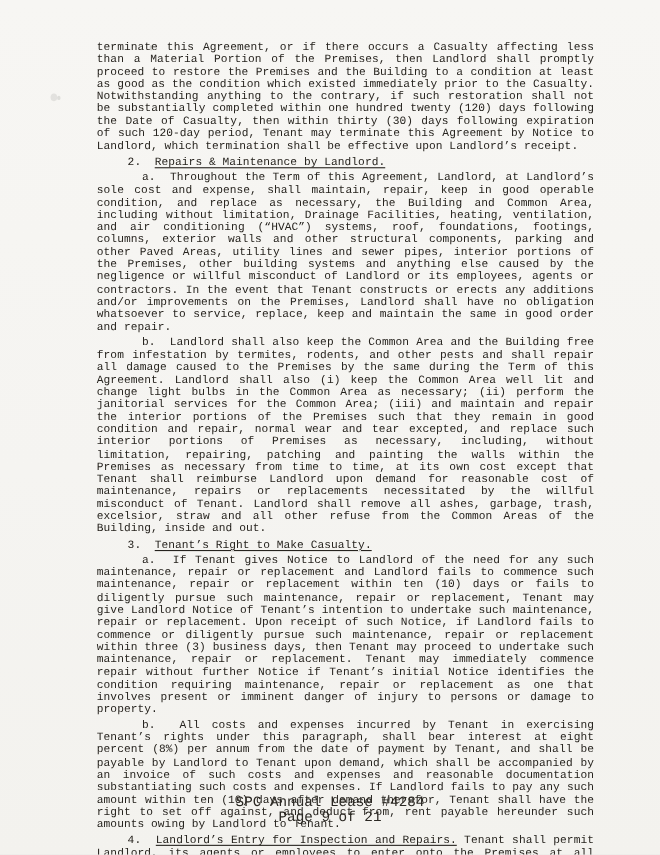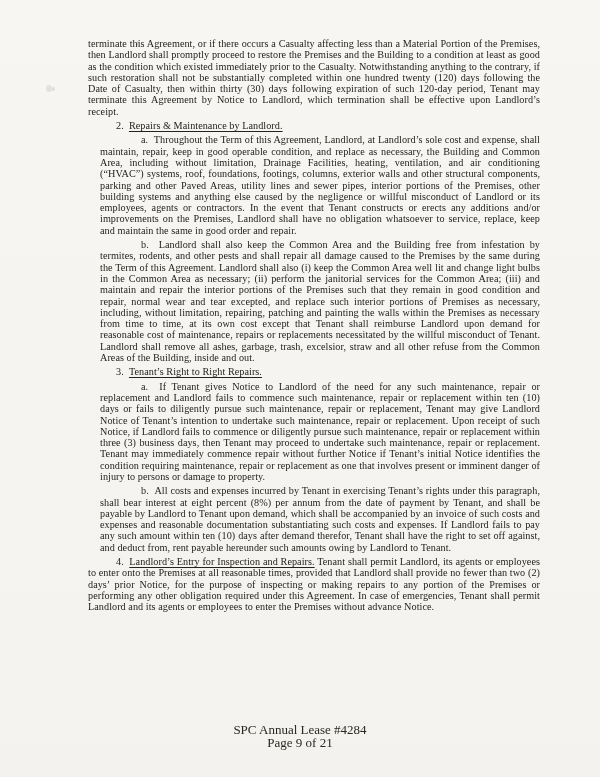--- a/index.html
+++ b/index.html
@@ -2,32 +2,32 @@
 <html><head>
 <meta charset="utf-8">
 <style>
   html,body{margin:0;padding:0;background:#e9e8e5;}
   .page{
     position:relative;
     width:600px;height:777px;
     margin:0 auto;
     background:linear-gradient(180deg,#f7f6f3 0%,#f5f4f1 55%,#f3f2ee 100%);
     color:#26231e;
-    font-family:Liberation Serif, serif;
+    font-family:Liberation Mono, monospace;
     overflow:hidden;
   }
   .content{
     position:absolute;left:88px;top:38px;width:452px;
     font-size:10.2px;line-height:11.3px;
     text-align:justify;
     letter-spacing:.05px;
   }
   .content p{margin:0 0 3px 0;padding:0;}
   p.body{text-indent:0;}
-  p.sub{text-indent:41px;margin-left:12px;}
+  p.sub{text-indent:41px;}
   p.heading{text-indent:28px;text-align:left;}
   p.heading-run-in{text-indent:28px;}
   .u{text-decoration:underline;text-underline-offset:1.5px;}
   .footer{
     position:absolute;left:0;top:723px;width:600px;
     text-align:center;font-size:13px;line-height:13px;color:#2b2823;
   }
   
   .artifact{position:absolute;background:#8a8a85;border-radius:50%;}
   .a1{left:136px;top:41px;width:3px;height:5px;opacity:.35;}
@@ -40,21 +40,21 @@
 <div class="page">
   <div class="artifact a1"></div>
   <div class="artifact a2"></div>
   <div class="artifact a3"></div>
 
   <div class="content">
       <p class="body">terminate this Agreement, or if there occurs a Casualty affecting less than a Material Portion of the Premises, then Landlord shall promptly proceed to restore the Premises and the Building to a condition at least as good as the condition which existed immediately prior to the Casualty. Notwithstanding anything to the contrary, if such restoration shall not be substantially completed within one hundred twenty (120) days following the Date of Casualty, then within thirty (30) days following expiration of such 120-day period, Tenant may terminate this Agreement by Notice to Landlord, which termination shall be effective upon Landlord’s receipt.</p>
       <p class="heading">2.&nbsp;&nbsp;<span class="u">Repairs &amp; Maintenance by Landlord.</span></p>
       <p class="sub">a.&nbsp;&nbsp;Throughout the Term of this Agreement, Landlord, at Landlord’s sole cost and expense, shall maintain, repair, keep in good operable condition, and replace as necessary, the Building and Common Area, including without limitation, Drainage Facilities, heating, ventilation, and air conditioning (“HVAC”) systems, roof, foundations, footings, columns, exterior walls and other structural components, parking and other Paved Areas, utility lines and sewer pipes, interior portions of the Premises, other building systems and anything else caused by the negligence or willful misconduct of Landlord or its employees, agents or contractors.  In the event that Tenant constructs or erects any additions and/or improvements on the Premises, Landlord shall have no obligation whatsoever to service, replace, keep and maintain the same in good order and repair.</p>
       <p class="sub">b.&nbsp;&nbsp;Landlord shall also keep the Common Area and the Building free from infestation by termites, rodents, and other pests and shall repair all damage caused to the Premises by the same during the Term of this Agreement. Landlord shall also (i) keep the Common Area well lit and change light bulbs in the Common Area as necessary; (ii) perform the janitorial services for the Common Area; (iii) and maintain and repair the interior portions of the Premises such that they remain in good condition and repair, normal wear and tear excepted, and replace such interior portions of Premises as necessary, including, without limitation, repairing, patching and painting the walls within the Premises as necessary from time to time, at its own cost except that Tenant shall reimburse Landlord upon demand for reasonable cost of maintenance, repairs or replacements necessitated by the willful misconduct of Tenant. Landlord shall remove all ashes, garbage, trash, excelsior, straw and all other refuse from the Common Areas of the Building, inside and out.</p>
-      <p class="heading">3.&nbsp;&nbsp;<span class="u">Tenant’s Right to Right Repairs.</span></p>
+      <p class="heading">3.&nbsp;&nbsp;<span class="u">Tenant’s Right to Make Casualty.</span></p>
       <p class="sub">a.&nbsp;&nbsp;If Tenant gives Notice to Landlord of the need for any such maintenance, repair or replacement and Landlord fails to commence such maintenance, repair or replacement within ten (10) days or fails to diligently pursue such maintenance, repair or replacement, Tenant may give Landlord Notice of Tenant’s intention to undertake such maintenance, repair or replacement. Upon receipt of such Notice, if Landlord fails to commence or diligently pursue such maintenance, repair or replacement within three (3) business days, then Tenant may proceed to undertake such maintenance, repair or replacement. Tenant may immediately commence repair without further Notice if Tenant’s initial Notice identifies the condition requiring maintenance, repair or replacement as one that involves present or imminent danger of injury to persons or damage to property.</p>
       <p class="sub">b.&nbsp;&nbsp;All costs and expenses incurred by Tenant in exercising Tenant’s rights under this paragraph, shall bear interest at eight percent (8%) per annum from the date of payment by Tenant, and shall be payable by Landlord to Tenant upon demand, which shall be accompanied by an invoice of such costs and expenses and reasonable documentation substantiating such costs and expenses. If Landlord fails to pay any such amount within ten (10) days after demand therefor, Tenant shall have the right to set off against, and deduct from, rent payable hereunder such amounts owing by Landlord to Tenant.</p>
       <p class="heading-run-in">4.&nbsp;&nbsp;<span class="u">Landlord’s Entry for Inspection and Repairs.</span> Tenant shall permit Landlord, its agents or employees to enter onto the Premises at all reasonable times, provided that Landlord shall provide no fewer than two (2) days’ prior Notice, for the purpose of inspecting or making repairs to any portion of the Premises or performing any other obligation required under this Agreement. In case of emergencies, Tenant shall permit Landlord and its agents or employees to enter the Premises without advance Notice.</p>
     </div>
 
   <div class="footer">
     <div>SPC Annual Lease #4284</div>
     <div>Page 9 of 21</div>
   </div>
 </div>

